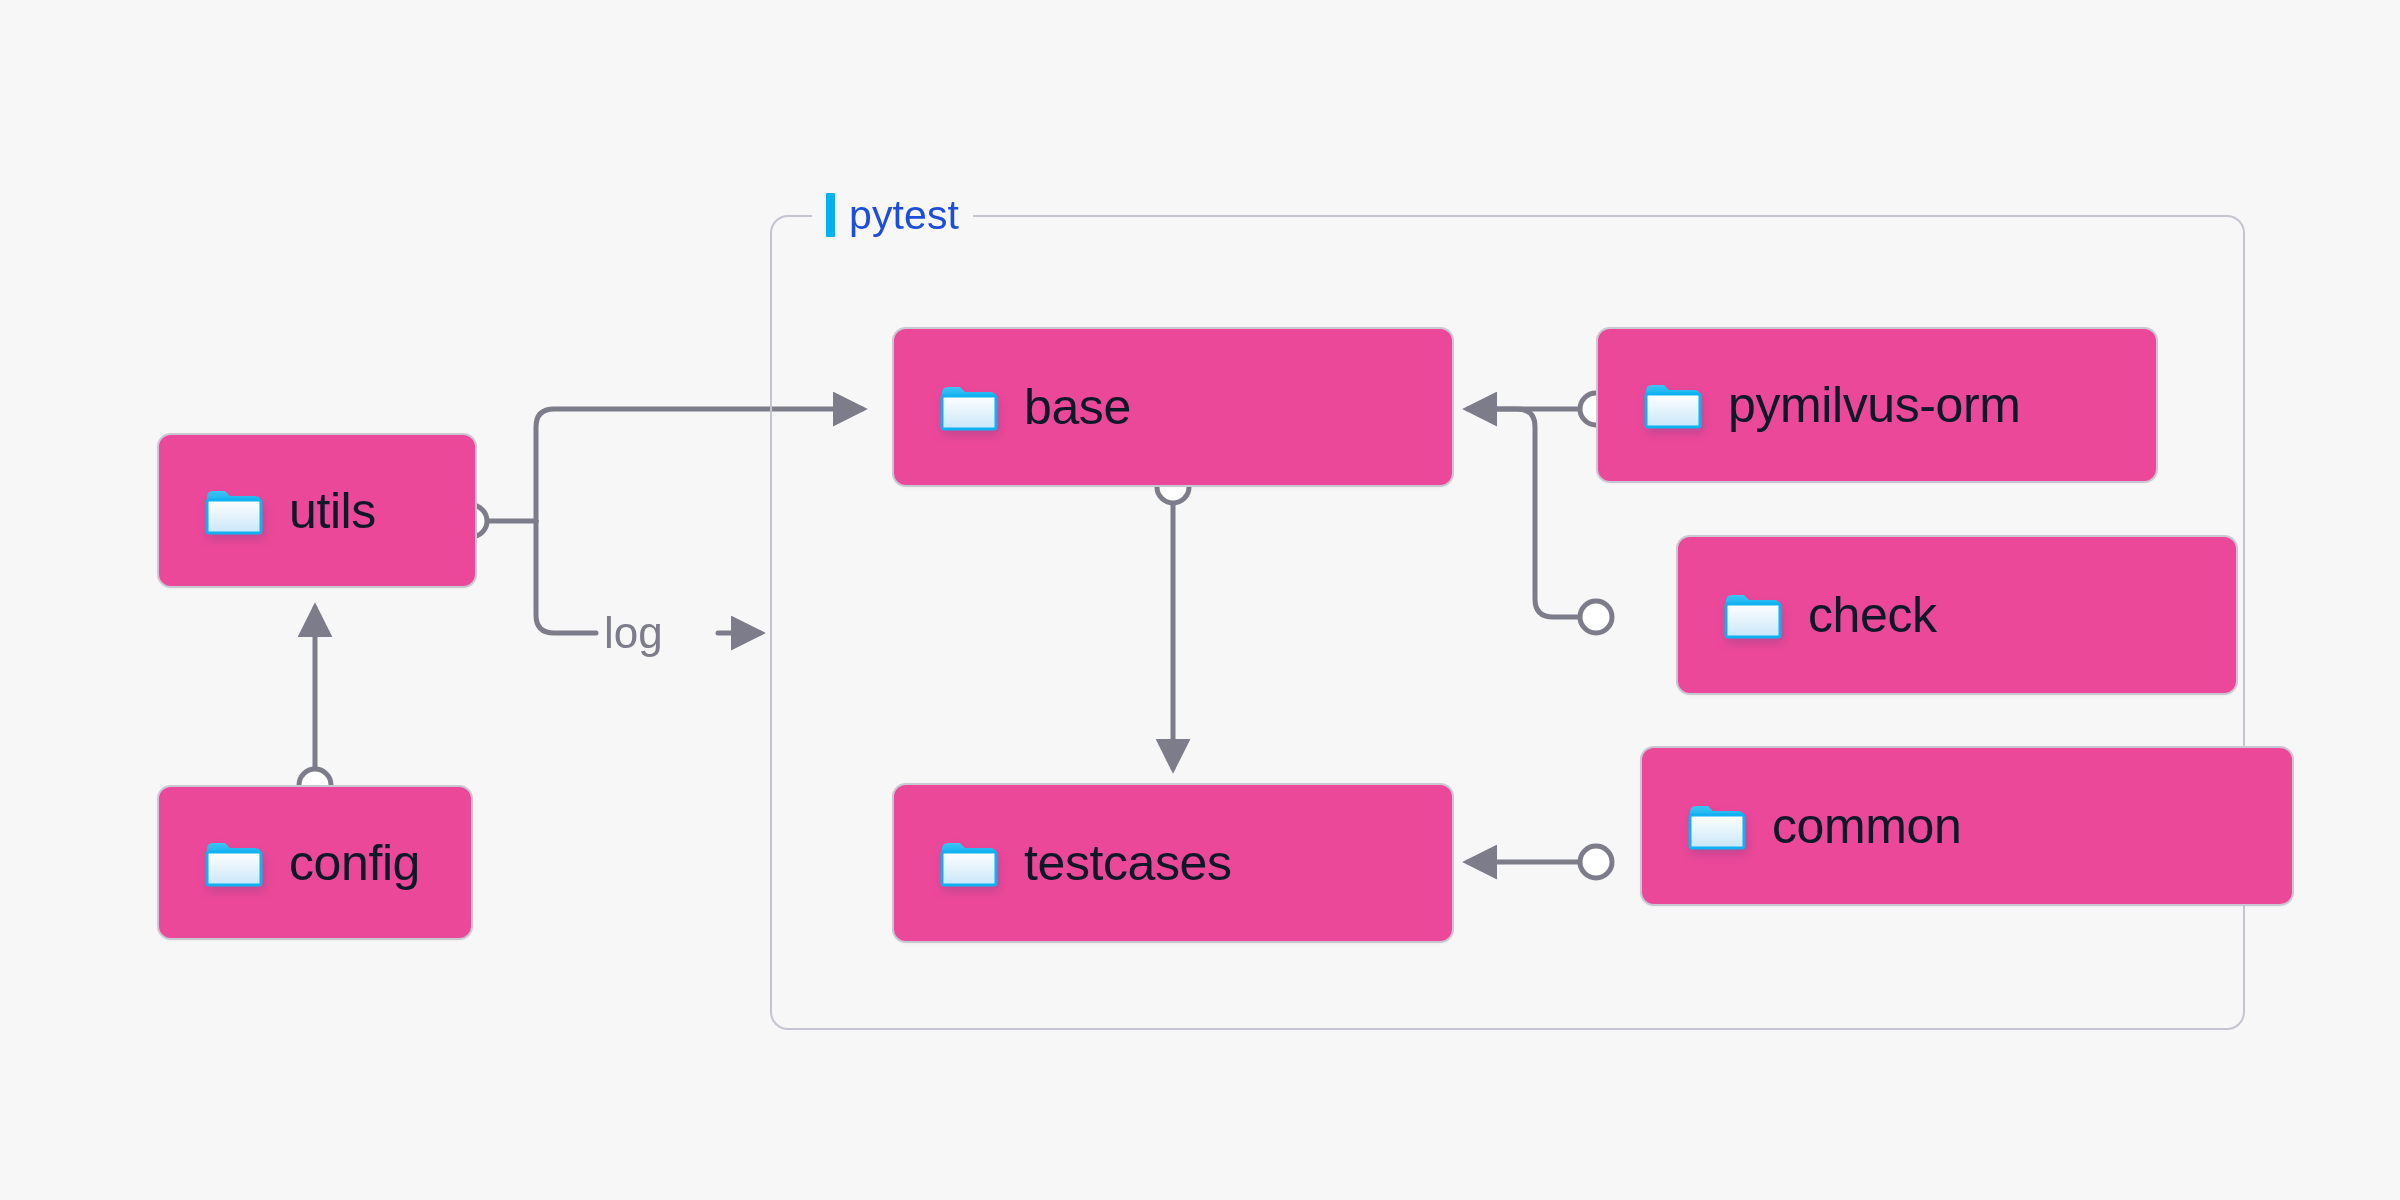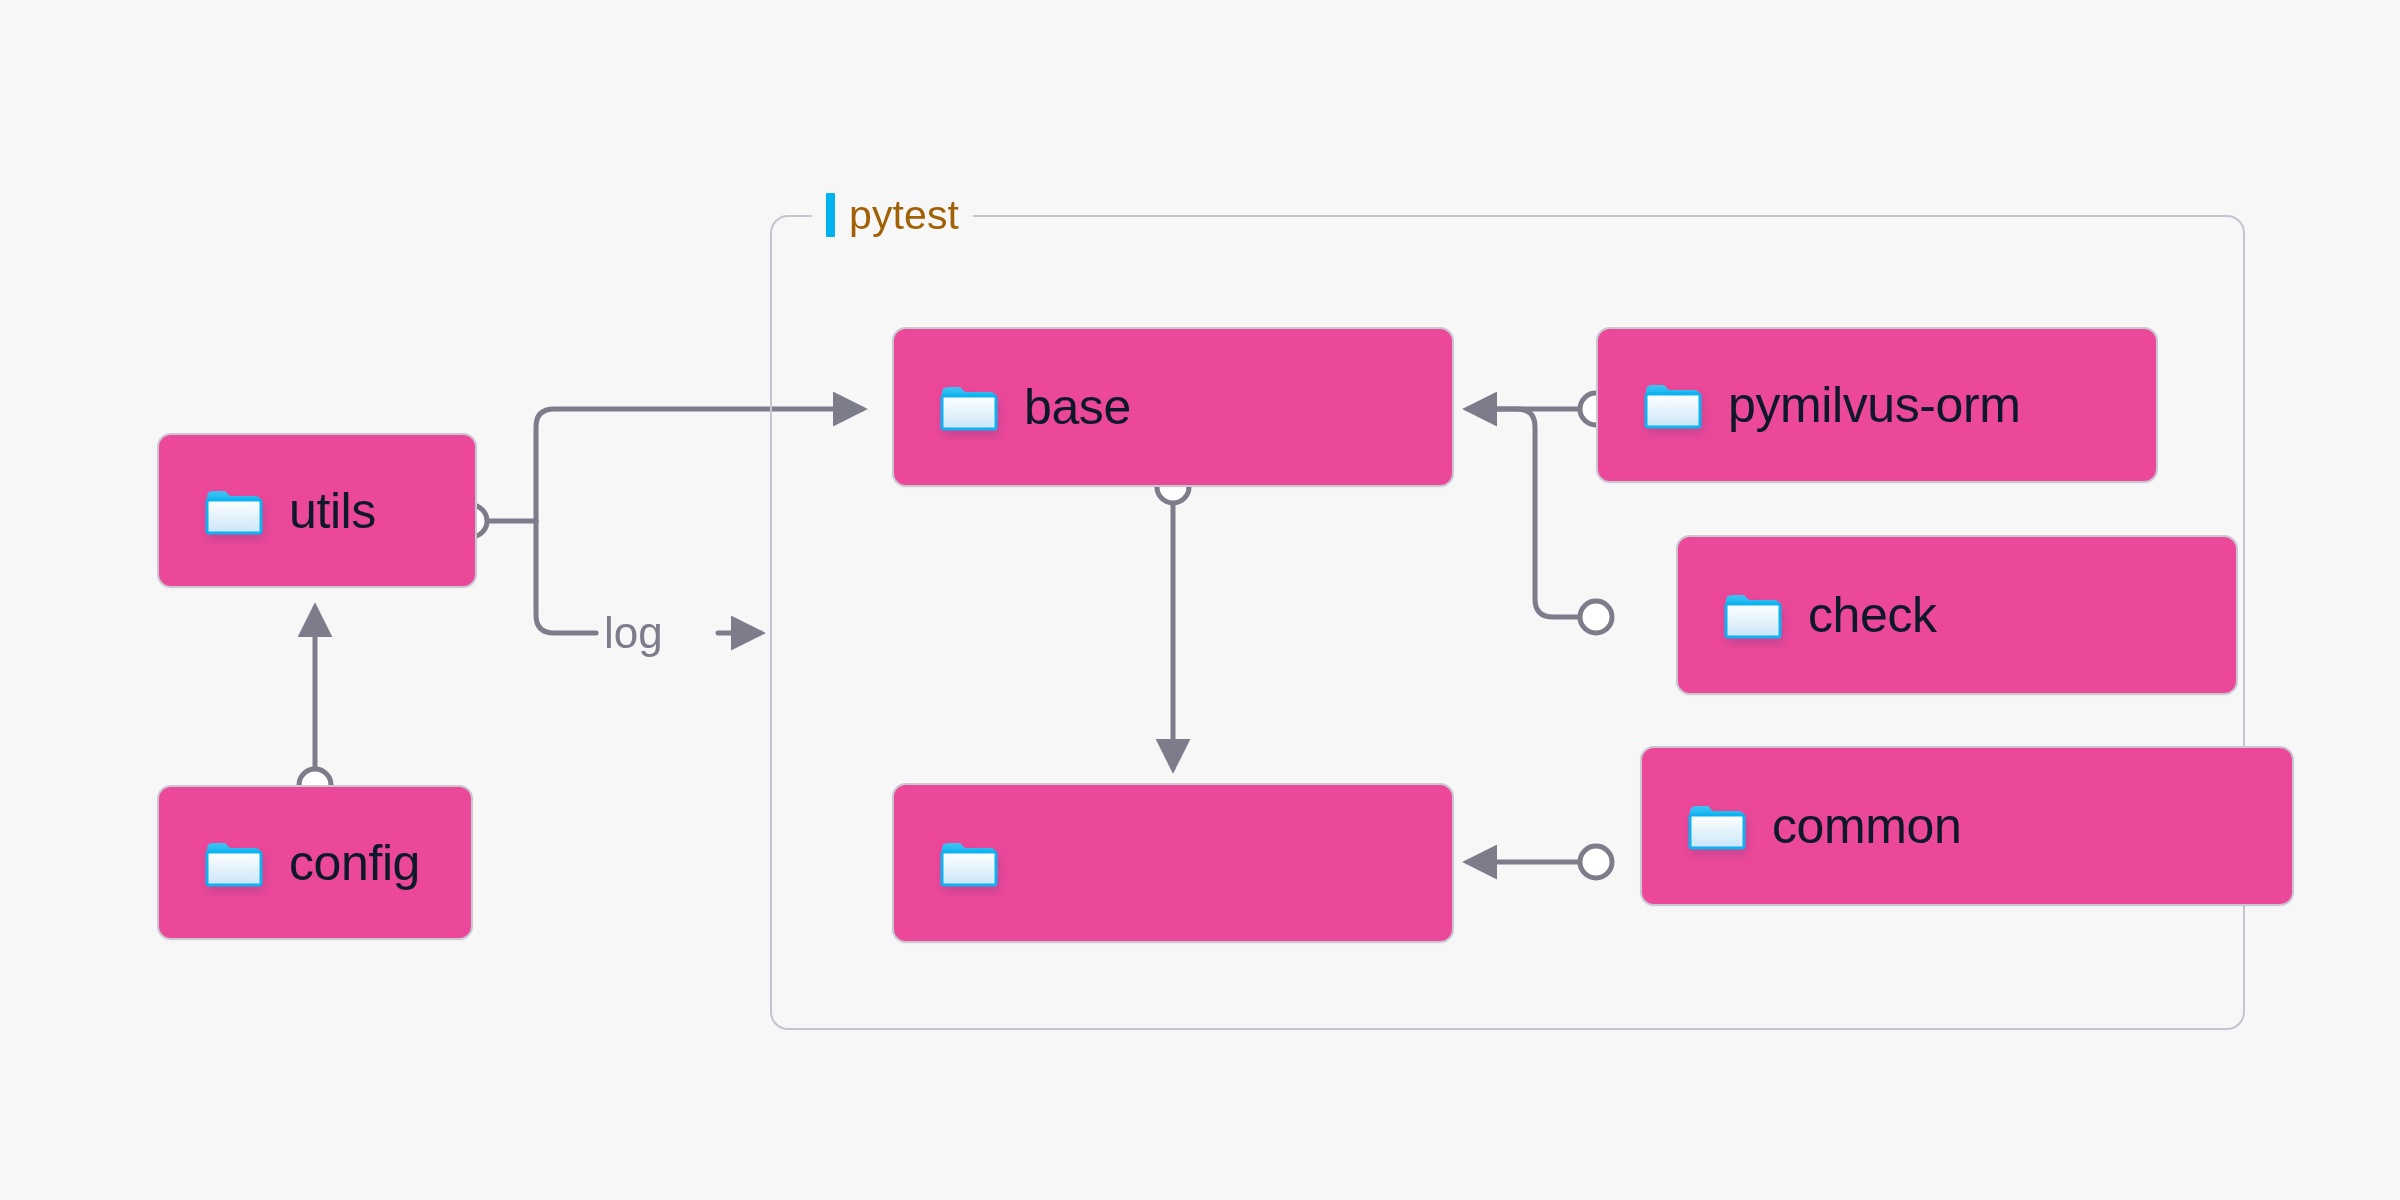--- a/index.html
+++ b/index.html
@@ -49,21 +49,21 @@
   }
   .group-label .bar {
     width: 9px;
     height: 44px;
     background: #00b2f0;
     border-radius: 1px;
     flex: 0 0 auto;
   }
   .group-label .txt {
     font-size: 41px;
-    color: #a16207;
+    color: #1d4ed8;
     letter-spacing: .1px;
   }
 
   
   .node {
     position: absolute;
     box-sizing: border-box;
     background: #ec4899;
     border: 2px solid #c8c7d2;
     border-radius: 14px;
@@ -197,20 +197,21 @@
   </div>
 
   <div class="node" style="left:892px; top:783px; width:562px; height:160px;">
     <div class="node-inner">
       <span class="folder">
         <svg width="58" height="48" viewBox="0 0 58 48">
           <path d="M2 10 Q2 4 8 4 L20 4 L25 9 L50 9 Q56 9 56 15 L56 16 L2 16 Z" fill="url(#folderTab)"></path>
           <rect x="2" y="13" width="54" height="33" rx="2" fill="url(#folderGrad)" stroke="#0eb2f0" stroke-width="3"></rect>
         </svg>
       </span>
+      <span class="node-label">testcases</span>
     </div>
   </div>
 
   <div class="node" style="left:1596px; top:327px; width:562px; height:156px;">
     <div class="node-inner">
       <span class="folder">
         <svg width="58" height="48" viewBox="0 0 58 48">
           <path d="M2 10 Q2 4 8 4 L20 4 L25 9 L50 9 Q56 9 56 15 L56 16 L2 16 Z" fill="url(#folderTab)"></path>
           <rect x="2" y="13" width="54" height="33" rx="2" fill="url(#folderGrad)" stroke="#0eb2f0" stroke-width="3"></rect>
         </svg>

